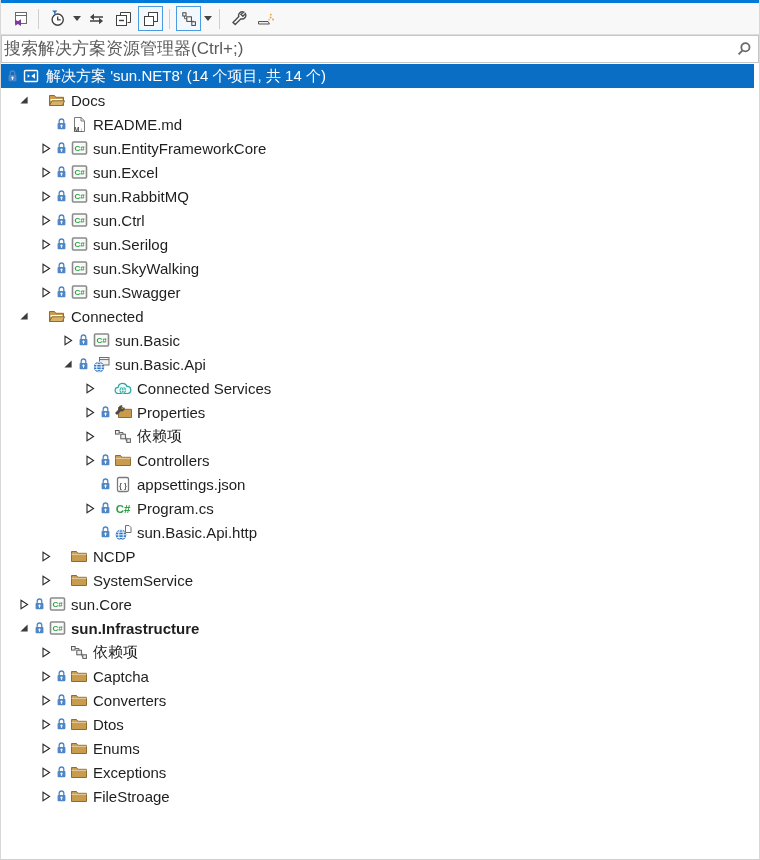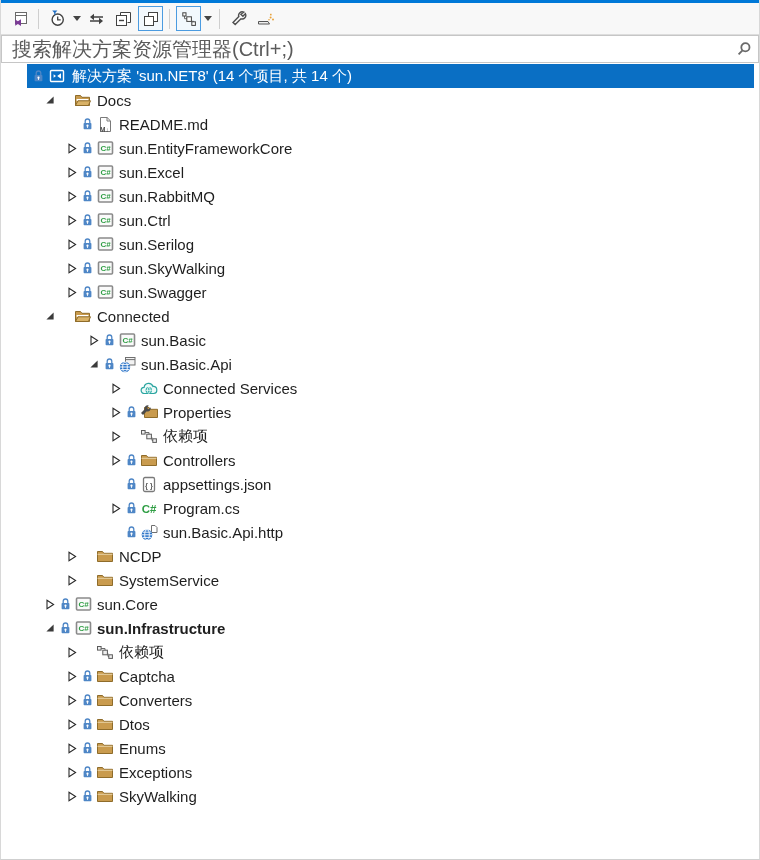--- a/index.html
+++ b/index.html
@@ -25,30 +25,30 @@
     border:1px solid transparent; cursor:pointer; margin:0 1px;
   }
   .tb-btn.toggled { border-color:#4b9be0; background:#f2f8fd; }
   .tb-caret { width:12px; height:25px; display:flex; align-items:center; justify-content:center; cursor:pointer; }
   
   .search-box {
     height:28px; border:1px solid #c6c6c6; background:#fff;
     display:flex; align-items:center;
   }
   .search-box input {
-    flex:1; border:none; outline:none; font-size:20px; padding-left:10px;
+    flex:1; border:none; outline:none; font-size:17px; padding-left:2px;
     font-family:inherit; color:#1e1e1e; background:transparent; height:100%;
   }
   .search-box input::placeholder { color:#5b5b5b; opacity:1; }
   .search-btn { width:28px; height:26px; display:flex; align-items:center; justify-content:center; cursor:pointer; }
   
   .tree { background:#fff; padding-top:1px; }
   .row {
     height:24px; display:flex; align-items:center; white-space:nowrap;
-    font-size:15px; color:#1e1e1e; cursor:default;margin-left:26px;
+    font-size:15px; color:#1e1e1e; cursor:default;
   }
   .row.selected { color:#fff; margin-right:5px; }
   .row.bold .lbl { font-weight:bold; }
   .slot-arrow { width:16px; flex:none; display:flex; align-items:center; justify-content:center; }
   .slot-lock  { width:15px; flex:none; display:flex; align-items:center; justify-content:center; }
   .slot-icon  { width:20px; flex:none; display:flex; align-items:center; justify-content:center; }
   .slot-icon-sln { width:22px; flex:none; display:flex; align-items:center; justify-content:center; }
   .lbl { margin-left:4px; }
   .ic { display:flex; align-items:center; justify-content:center; }
   svg { display:block; }
@@ -933,16 +933,16 @@
           </span>
         </span>
         <span class="slot-icon">
           <span class="ic">
             <svg width="18" height="16" viewBox="0 0 18 16">
               <path d="M1.5 13.5V3.5h5l1.4 1.8h8.6v8.2z" fill="#c99b4e" stroke="#8f6c2a"></path>
               <path d="M1.5 6.3h15" stroke="#e8d3a6" stroke-width="1"></path>
             </svg>
           </span>
         </span>
-        <span class="lbl">SkyWalking</span>
+        <span class="lbl">FileStroage</span>
       </div>
     </div>
 </div>
 
 </body></html>

